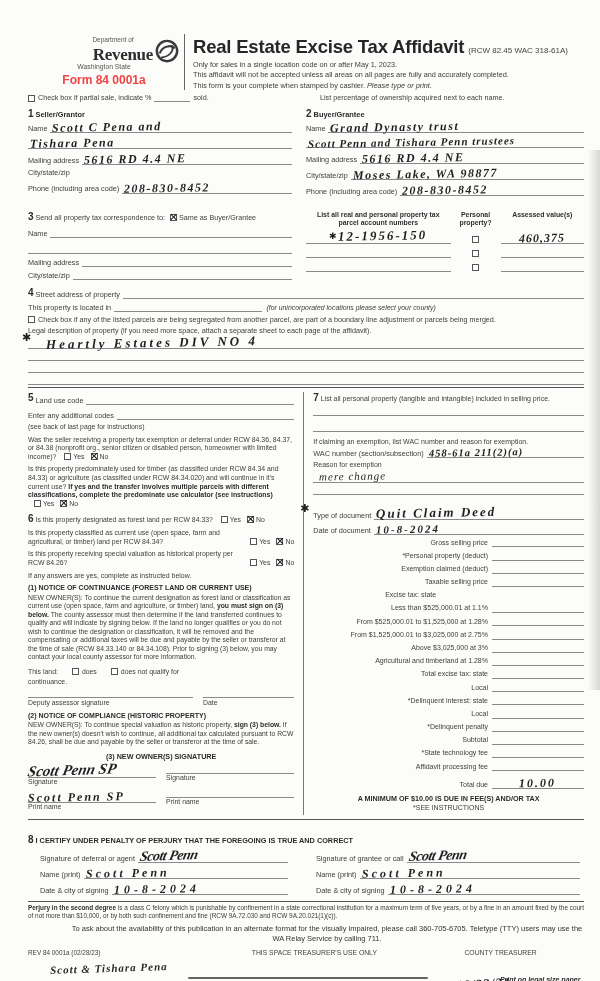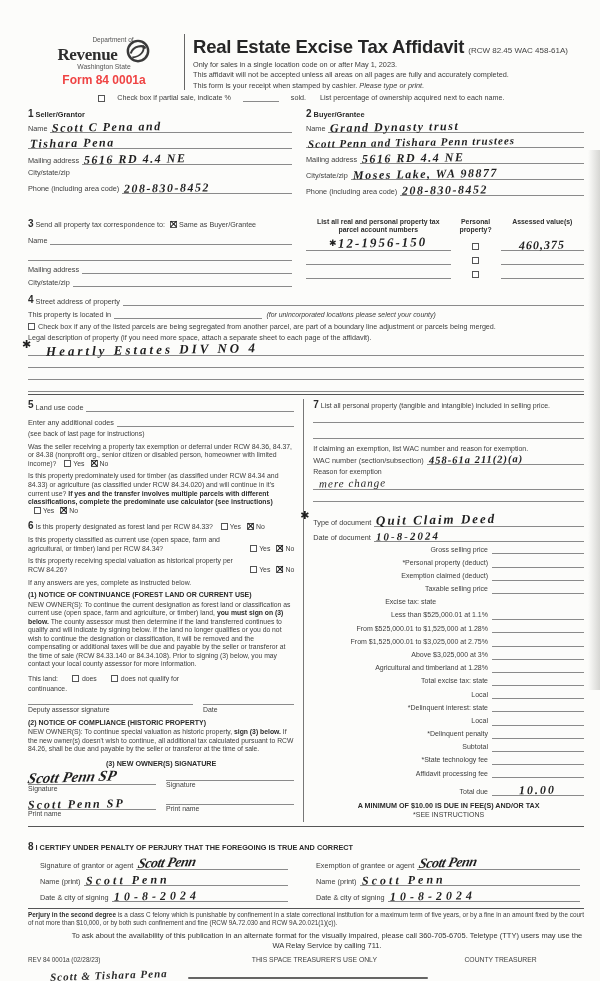--- a/index.html
+++ b/index.html
@@ -8,21 +8,21 @@
   .page {
     position:relative; width:600px; height:981px; margin:0 auto;
     background:#fcfcfa; color:#3d3d3d; overflow:hidden;
     padding:34px 16px 0 28px; font-size:7.2px; line-height:1.25;
   }
   b,.b { color:#2c2c2c; }
   
   .hdr { display:flex; margin-bottom:2px; }
   .hdr-left { width:152px; text-align:center; padding-top:2px; }
   .dep { font-size:6.5px; color:#555; margin-left:18px; }
-  .rev-row { display:flex; align-items:center; justify-content:center; gap:7px; }
+  .rev-row { display:flex; align-items:center; justify-content:flex-end; gap:1px; }
   .rev { font-family:"Liberation Serif", serif; font-weight:bold; font-size:17px; color:#2e2e2e; letter-spacing:-0.3px; }
   .logo { width:26px; height:26px; margin-top:-8px; }
   .wa { font-size:6.8px; color:#555; margin-top:-2px; }
   .formno { font-size:12px; font-weight:bold; color:#ef4444; margin-top:1px; }
   .hdr-div { width:0; border-left:1.5px solid #666; margin:0 8px 0 4px; }
   .hdr-right { flex:1; padding-top:1px; }
   .title-row { display:flex; align-items:baseline; gap:4px; }
   .title { font-size:18.5px; font-weight:bold; color:#262626; letter-spacing:-0.2px; }
   .title-ref { font-size:8px; color:#444; }
   .hnote { font-size:7.3px; color:#3c3c3c; margin-top:1.5px; }
@@ -35,26 +35,26 @@
   .fline { flex:1; border-bottom:1px solid #8a8a8a; min-height:10px; position:relative; padding:0 2px; }
   .hw { font-family:"Liberation Serif", serif; font-style:italic; font-weight:700; color:#1f1f1f; white-space:nowrap; display:inline-block; transform:rotate(-1deg); line-height:1; position:relative; top:1px; }
   .hw12 { font-size:12px; letter-spacing:1.5px; }
   .hw11 { font-size:11px; letter-spacing:1px; }
   .sig { transform:rotate(-2deg) skewX(-14deg); letter-spacing:-0.5px; }
   .star { font-size:9px; color:#1f1f1f; margin-right:2px; }
   .sec-num { font-size:10px; font-weight:bold; color:#2b2b2b; margin-right:2px; }
   .sec-title { font-weight:bold; font-size:7.4px; color:#2b2b2b; }
   
   .partial-row { display:flex; margin:3px 0 6px 0; }
-  .p-left { width:50%; display:flex; align-items:flex-end; gap:12px;justify-content:flex-end; }
+  .p-left { width:50%; display:flex; align-items:flex-end; gap:3px; }
   .p-right { width:50%; padding-left:14px; align-self:flex-end; }
   .two-col { display:flex; }
   .two-col .col-l { width:50%; padding-right:14px; }
   .two-col .col-r { width:50%; }
-  .sec12 { margin-bottom:19px; }
+  .sec12 { margin-bottom:12px; }
   
   .parcel-head { display:flex; text-align:center; font-weight:bold; color:#2f2f2f; font-size:6.9px; line-height:1.15; margin-bottom:1px; }
   .ph1 { width:52%; } .ph2 { width:18%; } .ph3 { width:30%; }
   .parcel-row { display:flex; align-items:flex-end; margin-bottom:4px; }
   .pr1 { width:52%; border-bottom:1px solid #8a8a8a; min-height:10px; text-align:center; }
   .pr2 { width:18%; text-align:center; }
   .pr3 { width:30%; border-bottom:1px solid #8a8a8a; min-height:10px; text-align:center; }
   
   .sec4 { margin-top:2px; }
   .note-i { font-style:italic; font-size:6.9px; white-space:nowrap; padding-left:4px; }
@@ -134,25 +134,25 @@
           <path d="M9 24 C19 23, 25 16, 22 9" fill="none" stroke="#3a3a3a" stroke-width="2.2"></path>
         </svg>
       </div>
       <div class="wa">Washington State</div>
       <div class="formno">Form 84 0001a</div>
     </div>
     <div class="hdr-div"></div>
     <div class="hdr-right">
       <div class="title-row">
         <span class="title">Real Estate Excise Tax Affidavit</span>
-        <span class="title-ref">(RCW 82.45 WAC 458-61A)</span>
+        <span class="title-ref">(RCW 82.45 WAC 318-61A)</span>
       </div>
       <div class="hnote">Only for sales in a single location code on or after May 1, 2023.</div>
       <div class="hnote">This affidavit will not be accepted unless all areas on all pages are fully and accurately completed.</div>
-      <div class="hnote"><span>This form is your receipt when stamped by cashier. </span><i>Please type or print.</i></div>
+      <div class="hnote"><span>This form is your complete when stamped by cashier. </span><i>Please type or print.</i></div>
     </div>
   </div>
 
   <div class="partial-row">
     <div class="p-left">
       <span class="cb"></span>
       <span>Check box if partial sale, indicate %</span>
       <span class="uline w40"></span>
       <span>sold.</span>
     </div>
@@ -453,35 +453,35 @@
       <div class="min-note">A MINIMUM OF $10.00 IS DUE IN FEE(S) AND/OR TAX</div>
       <div class="see-note">*SEE INSTRUCTIONS</div>
     </div>
   </div>
 
   <div class="sec8">
     <div style="margin-bottom:2px;"><span class="sec-num">8</span><b style="font-size:7.3px;">I CERTIFY UNDER PENALTY OF PERJURY THAT THE FOREGOING IS TRUE AND CORRECT</b></div>
     <div class="sec8-grid">
       <div class="g-l">
         <div class="frow">
-            <span class="flabel">Signature of grantor or agent</span>
+            <span class="flabel">Signature of deferral or agent</span>
             <span class="fline"><span class="hw sig" style="font-size:14px;">Scott Penn</span></span>
           </div>
         <div class="frow">
             <span class="flabel">Name (print)</span>
             <span class="fline"><span class="hw" style="font-size:12px; letter-spacing:3px;">Scott Penn</span></span>
           </div>
         <div class="frow">
             <span class="flabel">Date &amp; city of signing</span>
             <span class="fline"><span class="hw" style="font-size:12px; letter-spacing:4px;">10-8-2024</span></span>
           </div>
       </div>
       <div class="g-r">
         <div class="frow">
-            <span class="flabel">Exemption of grantee or agent</span>
+            <span class="flabel">Signature of grantee or call</span>
             <span class="fline"><span class="hw sig" style="font-size:14px;">Scott Penn</span></span>
           </div>
         <div class="frow">
             <span class="flabel">Name (print)</span>
             <span class="fline"><span class="hw" style="font-size:12px; letter-spacing:3px;">Scott Penn</span></span>
           </div>
         <div class="frow">
             <span class="flabel">Date &amp; city of signing</span>
             <span class="fline"><span class="hw" style="font-size:12px; letter-spacing:4px;">10-8-2024</span></span>
           </div>

